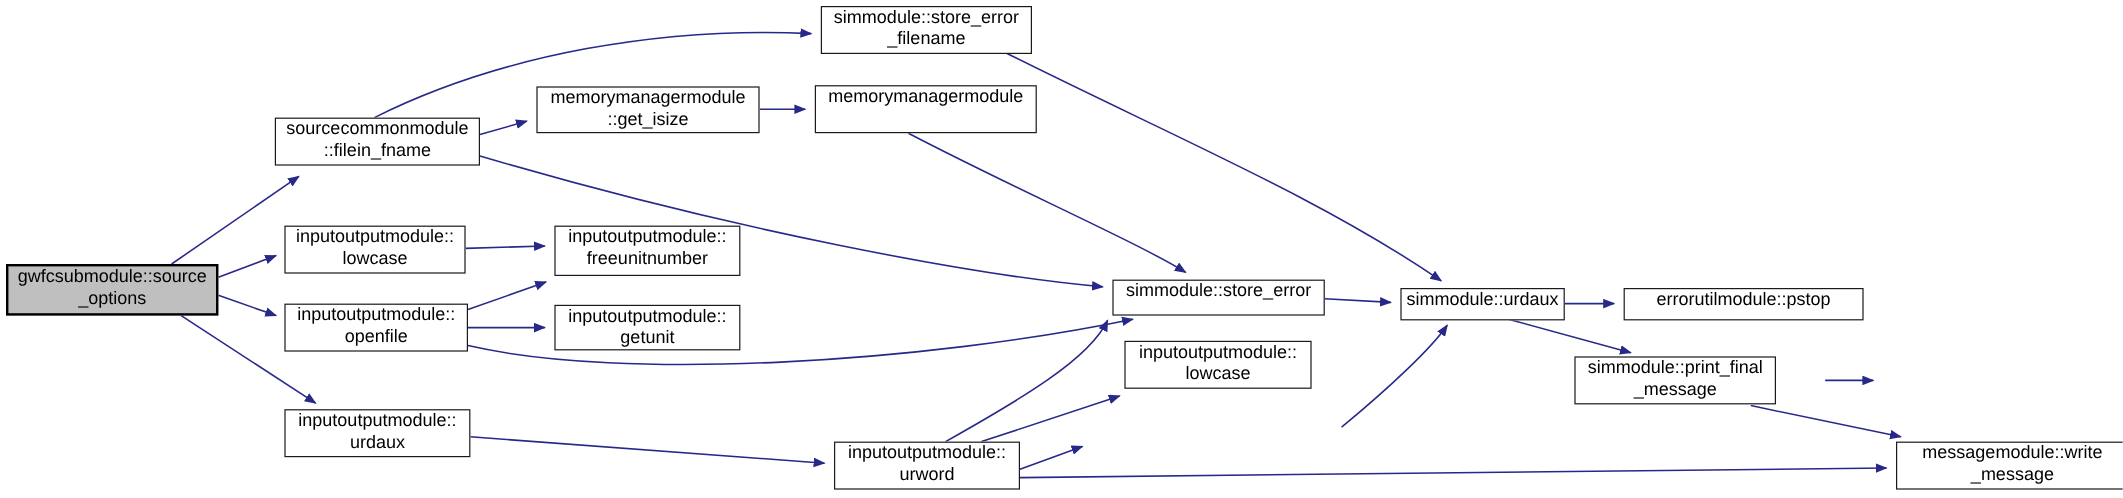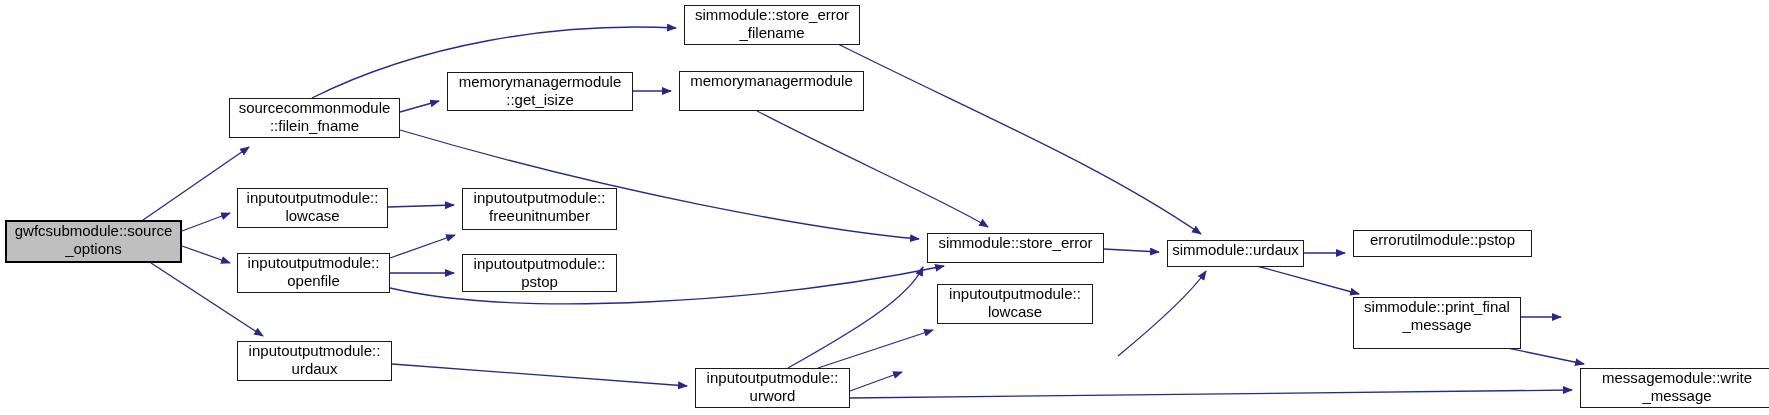--- a/index.html
+++ b/index.html
@@ -99,21 +99,21 @@
     <span>freeunitnumber</span>
   </div>
 
   <div class="node" style="left:237px;top:253px;width:153px;height:40px">
     <span>inputoutputmodule::</span>
     <span>openfile</span>
   </div>
 
   <div class="node" style="left:462px;top:254px;width:155px;height:38px">
     <span>inputoutputmodule::</span>
-    <span>pstop</span>
+    <span>getunit</span>
   </div>
 
   <div class="node" style="left:237px;top:341px;width:155px;height:40px">
     <span>inputoutputmodule::</span>
     <span>urdaux</span>
   </div>
 
   <div class="node" style="left:927px;top:233px;width:177px;height:30px">
     <span>simmodule::store_error</span>
   </div>
@@ -126,25 +126,25 @@
 
   <div class="node" style="left:695px;top:368px;width:155px;height:40px">
     <span>inputoutputmodule::</span>
     <span>urword</span>
   </div>
 
   <div class="node" style="left:1167px;top:240px;width:137px;height:27px">
     <span>simmodule::urdaux</span>
   </div>
 
-  <div class="node" style="left:1353px;top:230px;width:179px;height:27px">
+  <div class="node" style="left:1353px;top:240px;width:200px;height:27px">
     <span>errorutilmodule::pstop</span>
   </div>
 
-  <div class="node" style="left:1353px;top:297px;width:168px;height:52px">
+  <div class="node" style="left:1312px;top:297px;width:168px;height:40px">
     <span>simmodule::print_final</span>
     <span>_message</span>
   </div>
 
 
   <div class="node" style="left:1580px;top:368px;width:194px;height:40px">
     <span>messagemodule::write</span>
     <span>_message</span>
   </div>
 

